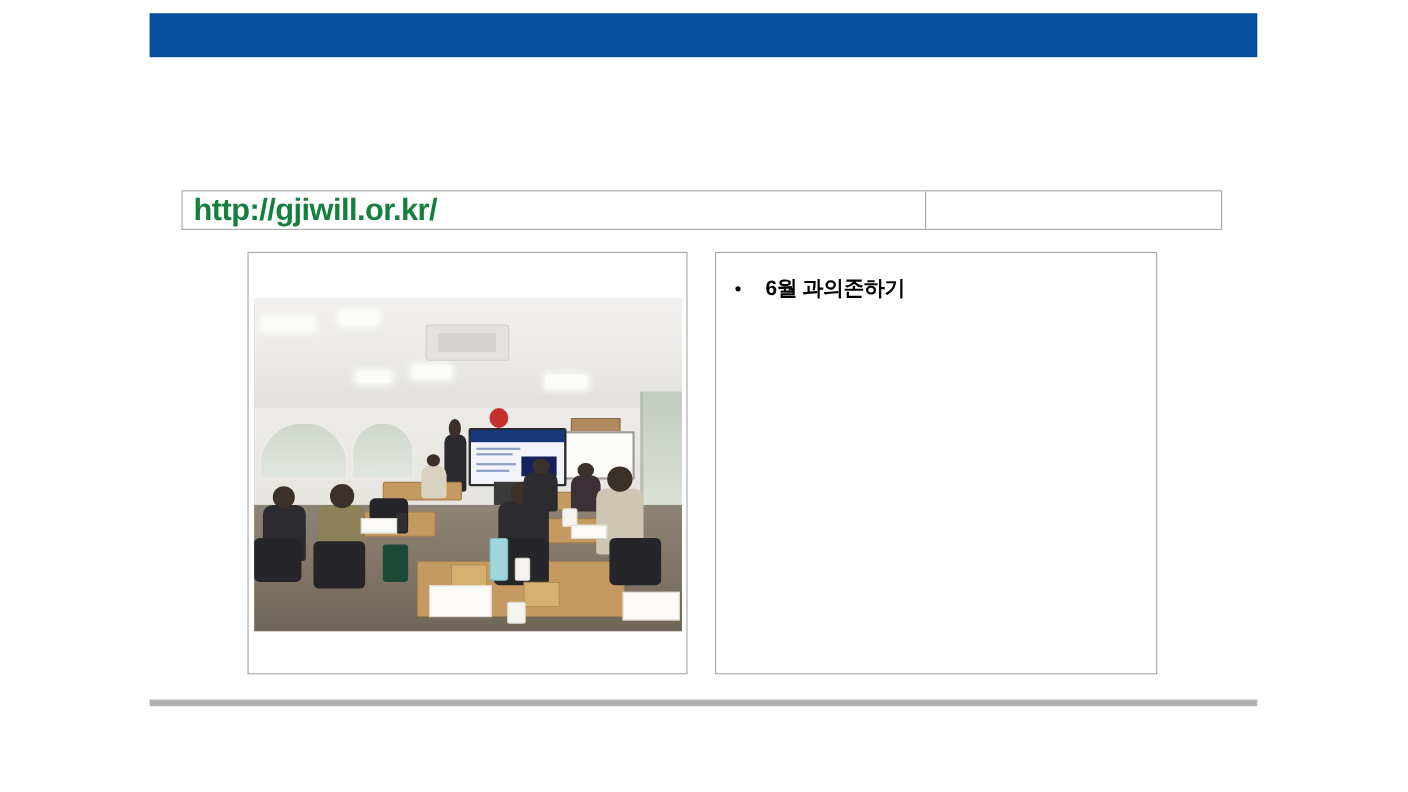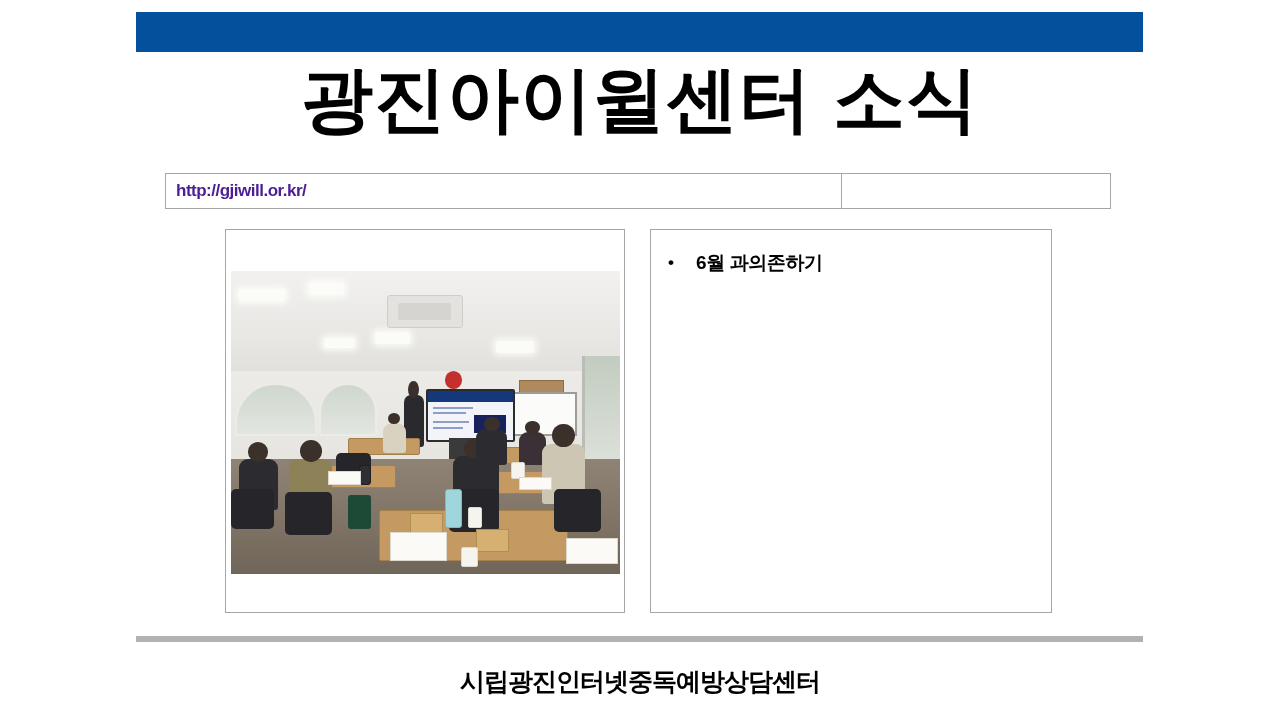--- a/index.html
+++ b/index.html
@@ -59,23 +59,23 @@
     box-sizing: border-box;
     display: flex;
     background: #ffffff;
   }
   .info-url {
     flex: 0 0 675px;
     display: flex;
     align-items: center;
     padding-left: 10px;
     box-sizing: border-box;
-    font-size: 17px;
-    font-weight: 700;
-    color: #4c1d95;
+    font-size: 28px;
+    font-weight: 700;
+    color: #15803d;
     letter-spacing: -0.5px;
   }
   .info-divider {
     width: 1px;
     background: #A6A6A6;
     flex: 0 0 1px;
   }
   .info-quarter {
     flex: 1 1 auto;
     display: flex;
@@ -294,21 +294,20 @@
     white-space: nowrap;
   }
 </style>
 </head>
 <body>
 
 <div class="page">
 
   <div class="blue-bar"></div>
 
-  <div class="title">광진아이윌센터 소식</div>
 
   <div class="info-row">
     <div class="info-url">http://gjiwill.or.kr/</div>
     <div class="info-divider"></div>
   </div>
 
   <div class="photo-box">
     <div class="photo">
       <div class="ph-ceiling"></div>
       <div class="ph-light" style="left:2%;top:6%;width:12%;height:4%;"></div>
@@ -377,15 +376,14 @@
   </div>
 
   <div class="text-box">
     <div class="article-heading">
       <span class="bullet-dot">•</span>
       <span class="heading-text">6월 과의존하기</span>
     </div>
   </div>
 
   <div class="footer-rule"></div>
-  <div class="footer-text">시립광진인터넷중독예방상담센터</div>
 
 </div>
 
 </body></html>

